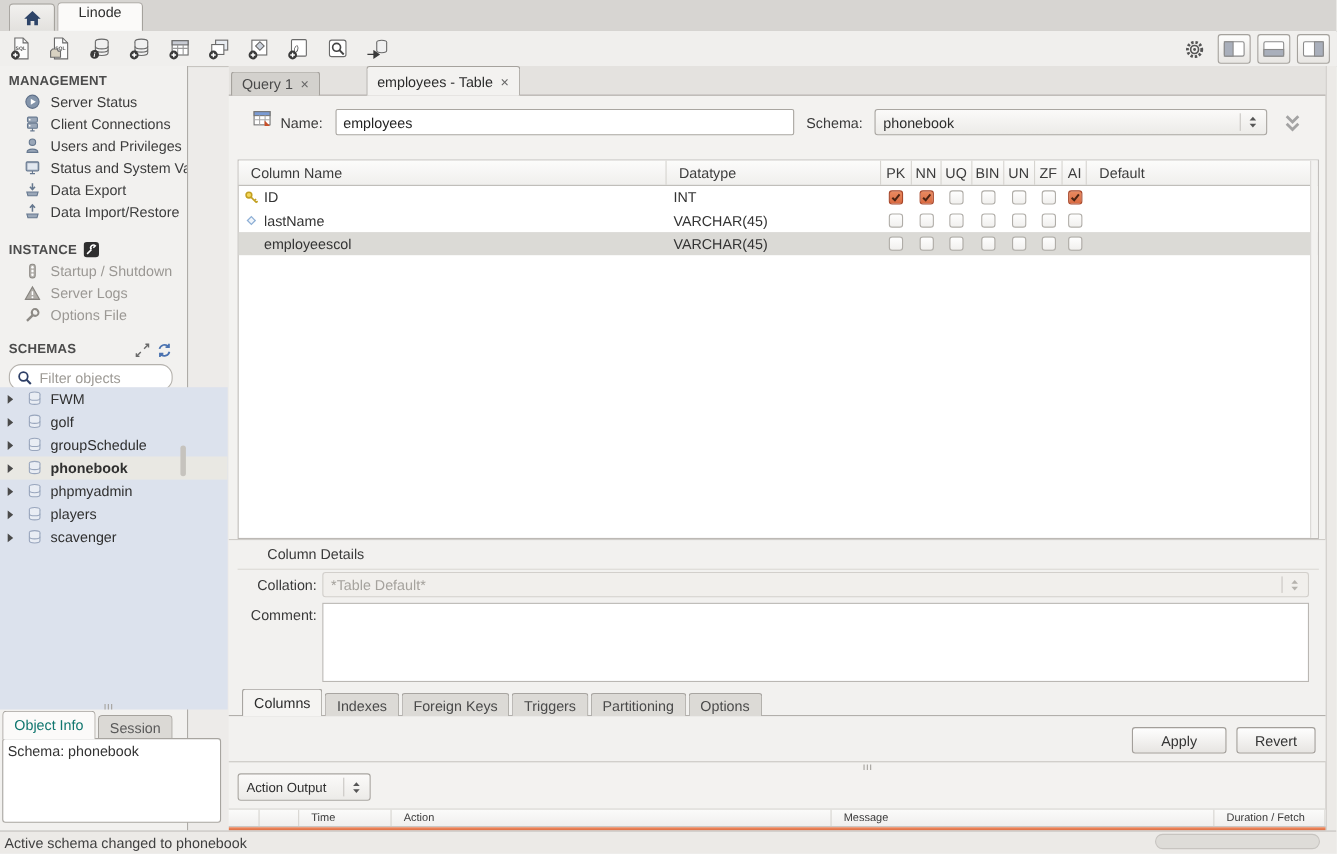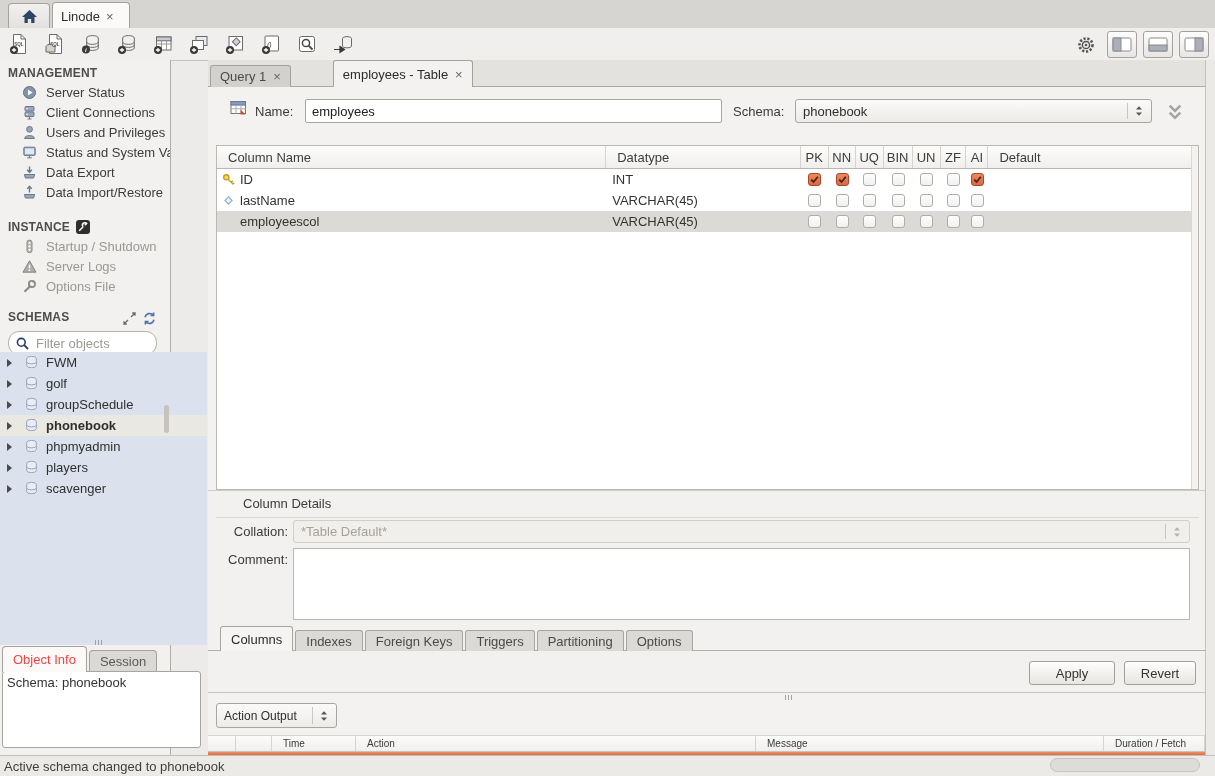--- a/index.html
+++ b/index.html
@@ -6,21 +6,21 @@
   body{width:1215px;height:776px;position:relative;overflow:hidden;
        font-family:"Liberation Sans","DejaVu Sans",sans-serif;font-size:13px;color:#333;
        background:#edebe9;}
   svg{display:block;}
 
   
   .titlebar{position:absolute;left:0;top:0;width:1215px;height:28px;background:#d7d5d2;border-bottom:1px solid #b3b0ac;}
   .home-tab{position:absolute;left:8px;top:3px;width:40px;height:25px;background:linear-gradient(#f2f1ef,#e2e0dd);
             border:1px solid #a5a29d;border-bottom:none;border-radius:4px 4px 0 0;display:flex;align-items:center;justify-content:center;}
   .conn-tab{position:absolute;left:52px;top:2px;height:26px;min-width:60px;background:#fbfaf9;border:1px solid #a5a29d;border-bottom:none;
-            border-radius:4px 4px 0 0;display:flex;align-items:center;padding:0 8px;gap:6px;color:#2e2e2e;}
+            border-radius:4px 4px 0 0;display:flex;align-items:center;padding:0 8px;gap:6px;color:#2e2e2e;flex-direction:column;}
   .x-ic{color:#666;font-size:13px;line-height:1;cursor:default;}
 
   
   .toolbar{position:absolute;left:0;top:28px;width:1215px;height:32px;background:#f0efed;border-bottom:1px solid #c7c4c0;}
   .tb-left{position:absolute;left:4px;top:1px;display:flex;gap:6px;}
   .tb-btn{width:30px;height:29px;display:flex;align-items:center;justify-content:center;border-radius:3px;}
   .tb-right{position:absolute;right:6px;top:2px;display:flex;gap:6px;align-items:center;}
   .tb-tglbtn{width:28px;height:25px;background:linear-gradient(#fdfdfc,#e8e6e3);border:1px solid #a5a29d;border-radius:3px;
              display:flex;align-items:center;justify-content:center;}
 
@@ -40,21 +40,21 @@
   .schema-row{height:21px;display:flex;align-items:center;padding-left:7px;gap:7px;color:#2f2f2f;}
   .schema-row.selected{background:#e9e8e3;font-weight:bold;}
   .tri{width:0;height:0;border-left:5px solid #4a4a4a;border-top:4px solid transparent;border-bottom:4px solid transparent;flex:0 0 5px;}
   .side-scroll{position:absolute;right:1px;top:345px;width:5px;height:28px;background:#c6c3be;border-radius:3px;}
   .drag-dots{display:flex;gap:2px;}
   .drag-dots i{width:1px;height:5px;background:#a5a29d;display:block;}
   .objinfo-handle{position:absolute;left:95px;top:580px;}
   .objinfo-tabs{position:absolute;left:2px;top:586px;display:flex;align-items:flex-end;height:26px;}
   .oi-tab{border:1px solid #a5a29d;border-bottom:none;border-radius:4px 4px 0 0;padding:0 10px;height:21px;display:flex;align-items:center;
           background:#dbd9d5;color:#5a5a5a;margin-right:2px;}
-  .oi-tab.active{height:25px;background:#fbfaf9;color:#ef4444;z-index:2;}
+  .oi-tab.active{height:25px;background:#fbfaf9;color:#0f766e;z-index:2;}
   .objinfo-box{position:absolute;left:2px;top:611px;width:199px;height:77px;background:#fff;border:1px solid #a8a5a0;border-radius:3px;
                padding:3px 4px;box-sizing:border-box;font-size:13px;color:#333;z-index:1;}
 
   
   .main{position:absolute;left:208px;top:60px;width:1007px;height:695px;background:#f3f2f0;}
   .right-strip{position:absolute;left:997px;top:0;width:10px;height:695px;background:#eceae7;border-left:1px solid #c5c2be;box-sizing:border-box;}
   .main-tabbar{position:absolute;left:0;top:0;width:997px;height:27px;border-bottom:1px solid #aeaba7;display:flex;align-items:flex-end;
                padding-left:2px;box-sizing:border-box;background:#e4e2df;gap:40px;}
   .m-tab{border:1px solid #a5a29d;border-bottom:none;border-radius:3px 3px 0 0;padding:0 9px;height:21px;display:flex;align-items:center;gap:7px;
          background:#d3d1cd;color:#4a4a4a;margin-right:2px;position:relative;top:1px;}

